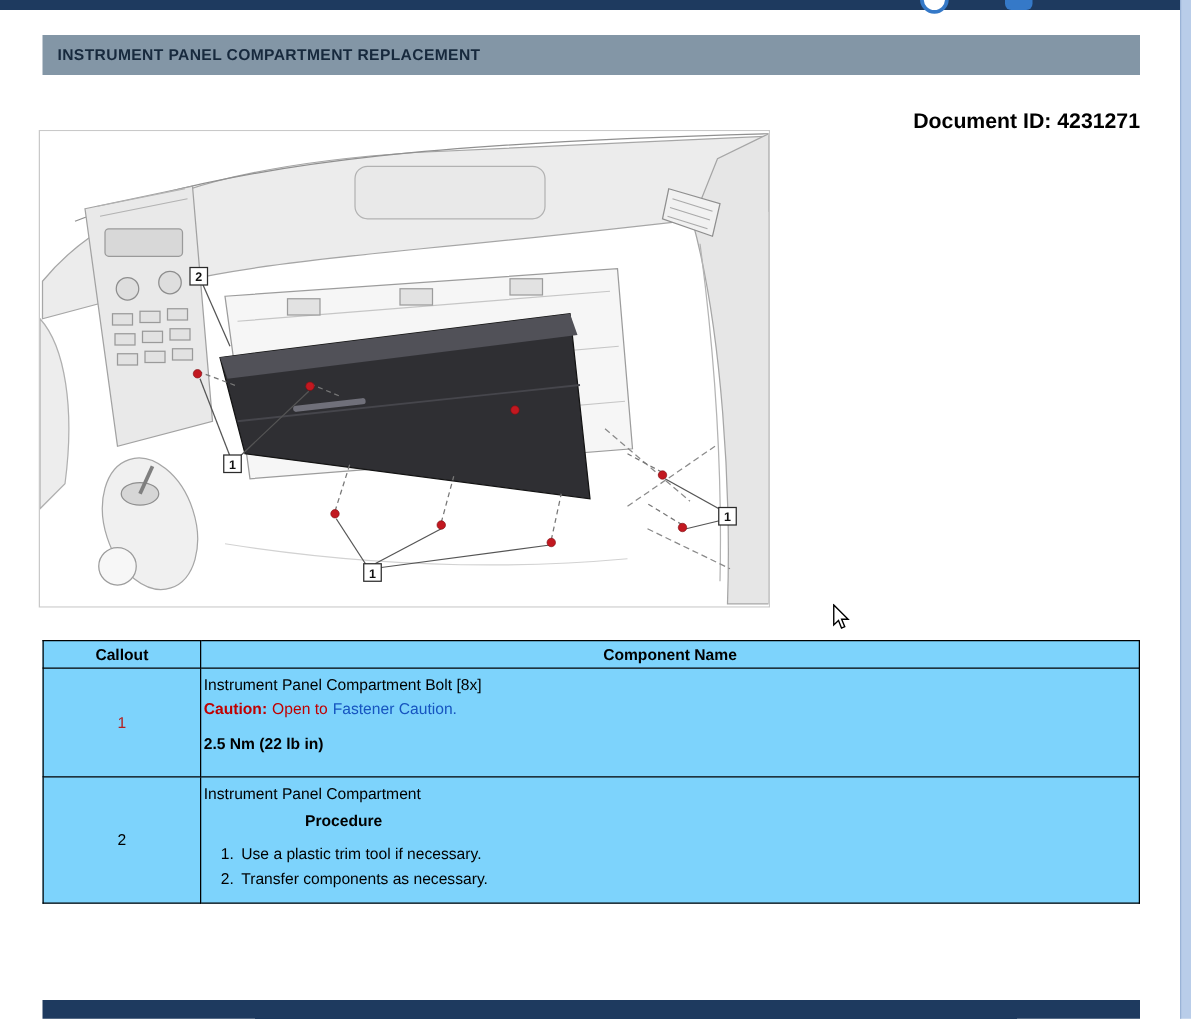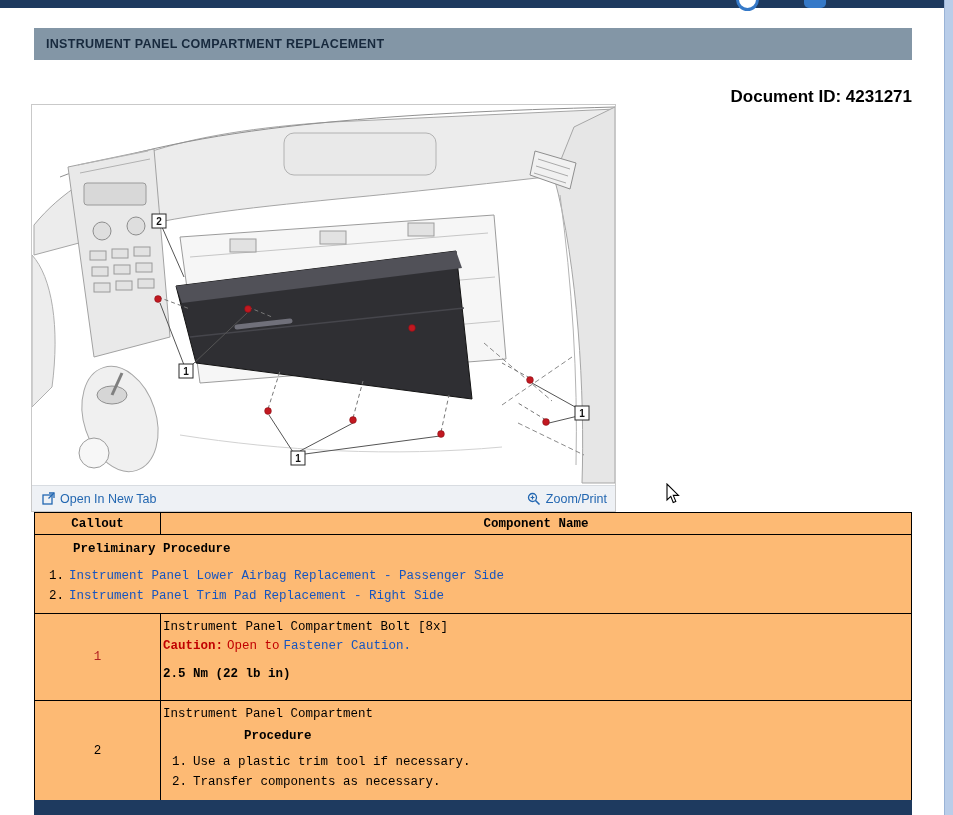--- a/index.html
+++ b/index.html
@@ -24,21 +24,21 @@
   
   .figure-box{position:absolute;left:31px;top:104px;width:583px;border:1px solid #c9c9c9;background:#fff;box-sizing:content-box;}
   .figure-canvas{width:583px;height:380px;overflow:hidden;background:#fff;}
   .figure-canvas text{font-family:"Liberation Sans",sans-serif;font-size:10px;font-weight:bold;fill:#111;}
   .figure-toolbar{height:25px;background:#eef1f5;border-top:1px solid #d8dce1;display:flex;
     align-items:center;justify-content:space-between;padding:0 8px 0 10px;}
   .fig-link{display:flex;align-items:center;gap:5px;color:#2367b1;font-size:12.5px;text-decoration:none;cursor:pointer;}
   .fig-link svg{flex:0 0 auto;}
   
   .callout-table{position:absolute;left:34px;top:512px;width:878px;border-collapse:collapse;
-    font-size:12.5px;table-layout:fixed;background:#fdba74;font-family:Liberation Mono, monospace;}
+    font-size:12.5px;table-layout:fixed;background:#7dd3fc;}
   .callout-table th,.callout-table td{border:1px solid #000;padding:0;vertical-align:top;}
   .callout-table thead th{height:21px;font-weight:bold;text-align:center;vertical-align:middle;}
   th.col-callout{width:125px;}
   td.co{ text-align:center;vertical-align:middle;font-size:12.5px;}
   td.co.co-red{color:#b22222;}
   .prelim-cell{height:78px;}
   .row1-cell{height:82px;}
   .row2-cell{height:96px;}
   .prelim-title{font-weight:bold;margin:6px 0 0 38px;line-height:16px;}
   ol.plain{list-style:none;margin:9px 0 0 0;padding:0;}
@@ -169,61 +169,30 @@
           <rect x="259" y="346" width="14" height="14" fill="#ffffff" stroke="#2b2b2b"></rect>
           <text x="266" y="357" text-anchor="middle">1</text>
         </g>
         <g>
           <rect x="543" y="301" width="14" height="14" fill="#ffffff" stroke="#2b2b2b"></rect>
           <text x="550" y="312" text-anchor="middle">1</text>
         </g>
       </g>
     </svg>
   </div>
-  <div class="figure-toolbar">
-    <a class="fig-link">
-      <svg width="13" height="13" viewBox="0 0 13 13">
-        <rect x="1" y="3" width="9" height="9" fill="none" stroke="#2367b1" stroke-width="1.3"></rect>
-        <path d="M7,1 L12,1 L12,6" fill="none" stroke="#2367b1" stroke-width="1.3"></path>
-        <path d="M12,1 L6.5,6.5" fill="none" stroke="#2367b1" stroke-width="1.3"></path>
-      </svg>
-      <span>Open In New Tab</span>
-    </a>
-    <a class="fig-link">
-      <svg width="14" height="14" viewBox="0 0 14 14">
-        <circle cx="5.5" cy="5.5" r="4" fill="none" stroke="#2367b1" stroke-width="1.3"></circle>
-        <path d="M5.5,3.6 L5.5,7.4 M3.6,5.5 L7.4,5.5" stroke="#2367b1" stroke-width="1.2"></path>
-        <path d="M8.5,8.5 L12.5,12.5" stroke="#2367b1" stroke-width="1.6"></path>
-      </svg>
-      <span>Zoom/Print</span>
-    </a>
-  </div>
 </div>
 
 <table class="callout-table">
   <thead>
     <tr>
       <th class="col-callout">Callout</th>
       <th>Component Name</th>
     </tr>
   </thead>
   <tbody>
-    <tr>
-      <td colspan="2" class="prelim-cell">
-        <div class="prelim-title">Preliminary Procedure</div>
-        <ol class="plain">
-          <li>
-            <span class="num">1.</span><a class="tbl-link">Instrument Panel Lower Airbag Replacement - Passenger Side</a>
-          </li>
-          <li>
-            <span class="num">2.</span><a class="tbl-link">Instrument Panel Trim Pad Replacement - Right Side</a>
-          </li>
-        </ol>
-      </td>
-    </tr>
     <tr>
       <td class="co co-red row1-cell">1</td>
       <td class="comp row1-cell">
         <div class="line">Instrument Panel Compartment Bolt  [8x]</div>
         <div class="line">
           <span class="caution">Caution:</span><span class="caution-mid">Open to</span><a class="tbl-link">Fastener Caution.</a>
         </div>
         <div class="torque">2.5 Nm (22 lb in)</div>
       </td>
     </tr>

